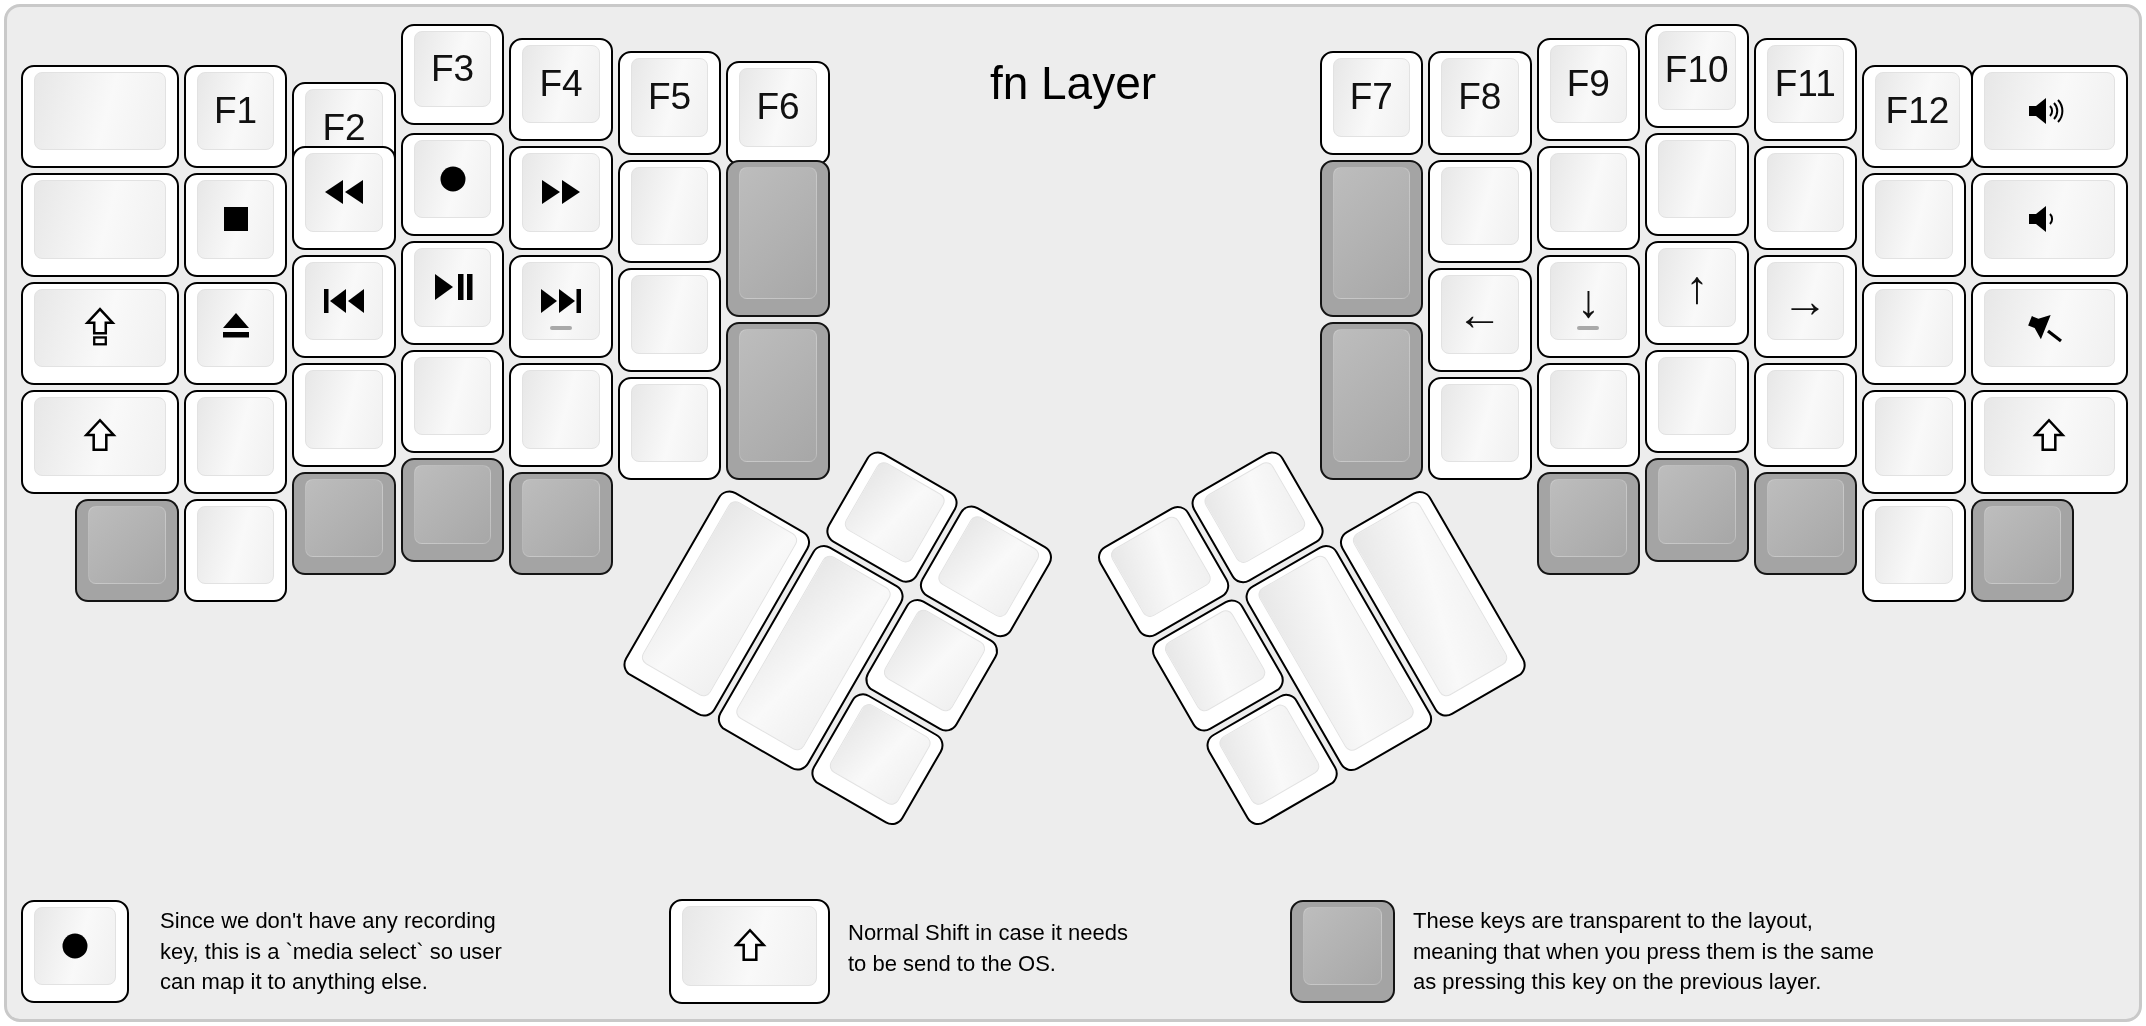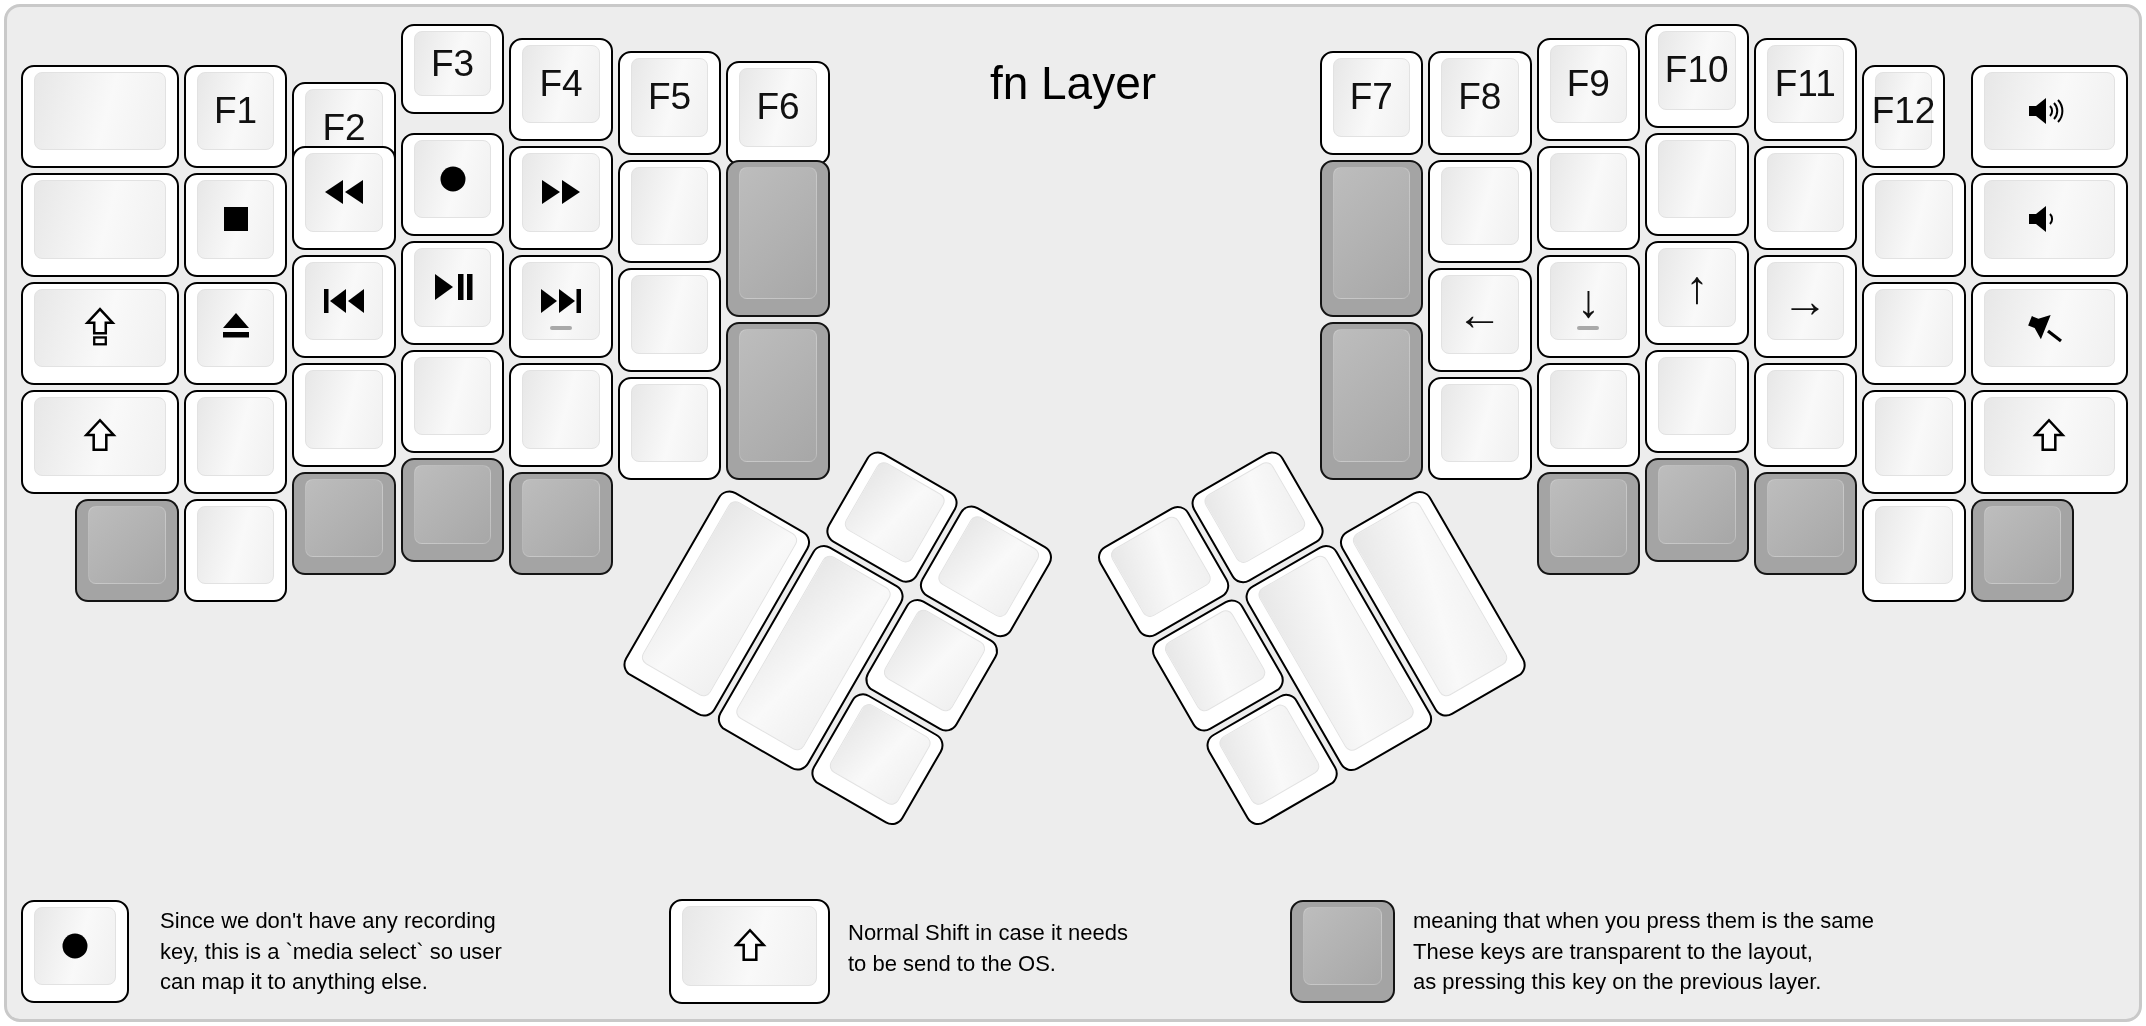--- a/index.html
+++ b/index.html
@@ -124,21 +124,21 @@
               <rect x="3" y="2" width="4.5" height="24" fill="#000"></rect>
               <polygon points="25,2 25,26 9,14" fill="#000"></polygon>
               <polygon points="43,2 43,26 27,14" fill="#000"></polygon>
             </svg>
           </span>
         </div>
       </div>
       <div class="key white" style="left: 292.25px; top: 363.062px; width: 103.5px; height: 103.5px;">
         <div class="keytop"></div>
       </div>
-      <div class="key white" style="left: 400.75px; top: 24px; width: 103.5px; height: 90px; text-decoration: underline;">
+      <div class="key white" style="left: 400.75px; top: 24px; width: 103.5px; height: 101px; text-decoration: underline;">
         <div class="keytop">
           <span class="klabel">F3</span>
         </div>
       </div>
       <div class="key white" style="left: 400.75px; top: 132.5px; width: 103.5px; height: 103.5px;">
         <div class="keytop">
           <span class="kicon">
             <svg width="40" height="40" viewBox="0 0 40 40">
               <circle cx="20" cy="20" r="12.5" fill="#000"></circle>
             </svg>
@@ -306,21 +306,21 @@
       <div class="key white" style="left: 1753.5px; top: 254.562px; width: 103.5px; height: 103.5px;">
         <div class="keytop">
           <span class="kicon">
             <span class="arrow-glyph">→</span>
           </span>
         </div>
       </div>
       <div class="key white" style="left: 1753.5px; top: 363.062px; width: 103.5px; height: 103.5px;">
         <div class="keytop"></div>
       </div>
-      <div class="key white" style="left: 1862px; top: 64.6875px; width: 83px; height: 103.5px;">
+      <div class="key white" style="left: 1862px; top: 64.6875px; width: 111px; height: 103.5px;">
         <div class="keytop">
           <span class="klabel">F12</span>
         </div>
       </div>
       <div class="key white" style="left: 1862px; top: 173.188px; width: 103.5px; height: 103.5px;">
         <div class="keytop"></div>
       </div>
       <div class="key white" style="left: 1862px; top: 281.688px; width: 103.5px; height: 103.5px;">
         <div class="keytop"></div>
       </div>
@@ -451,18 +451,18 @@
         </div>
       </div>
       <div class="legend-text" style="left: 848px; top: 918px;">
         <div>Normal Shift in case it needs</div>
         <div>to be send to the OS.</div>
       </div>
       <div class="key gray" style="left: 1290px; top: 900px; width: 105px; height: 103px;">
         <div class="keytop"></div>
       </div>
       <div class="legend-text" style="left: 1413px; top: 906px;">
+        <div>These keys are transparent to the layout,</div>
         <div>meaning that when you press them is the same</div>
-        <div>These keys are transparent to the layout,</div>
         <div>as pressing this key on the previous layer.</div>
       </div>
     </div>
 </div>
 
 </body></html>

